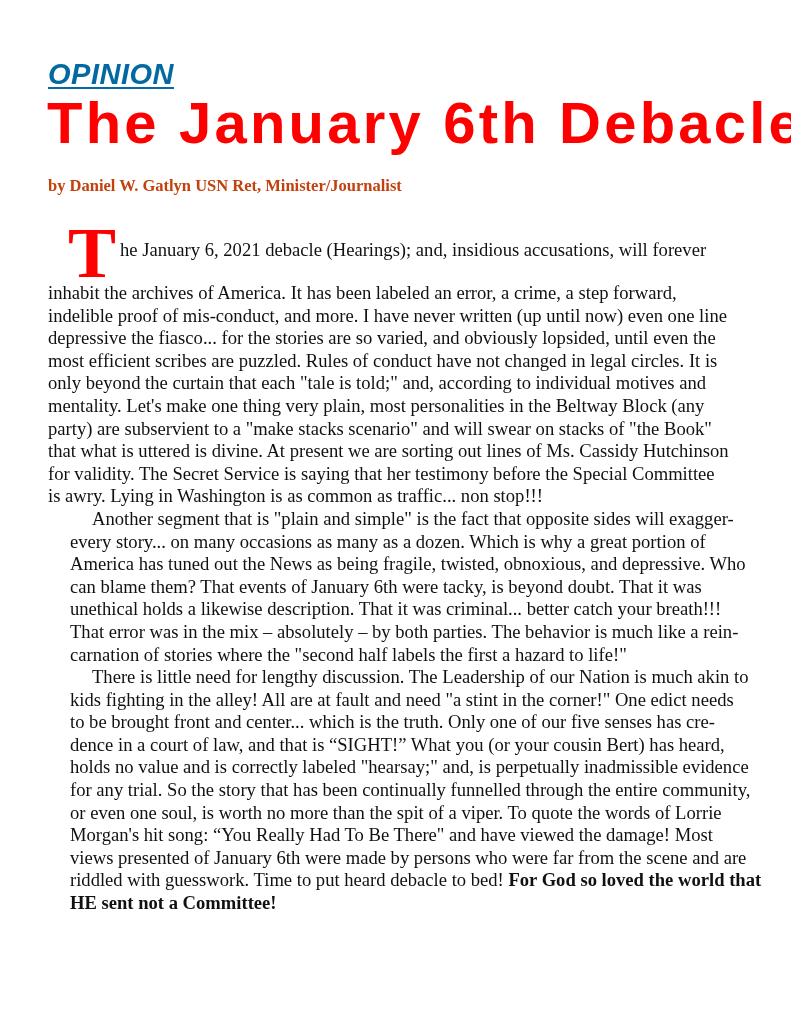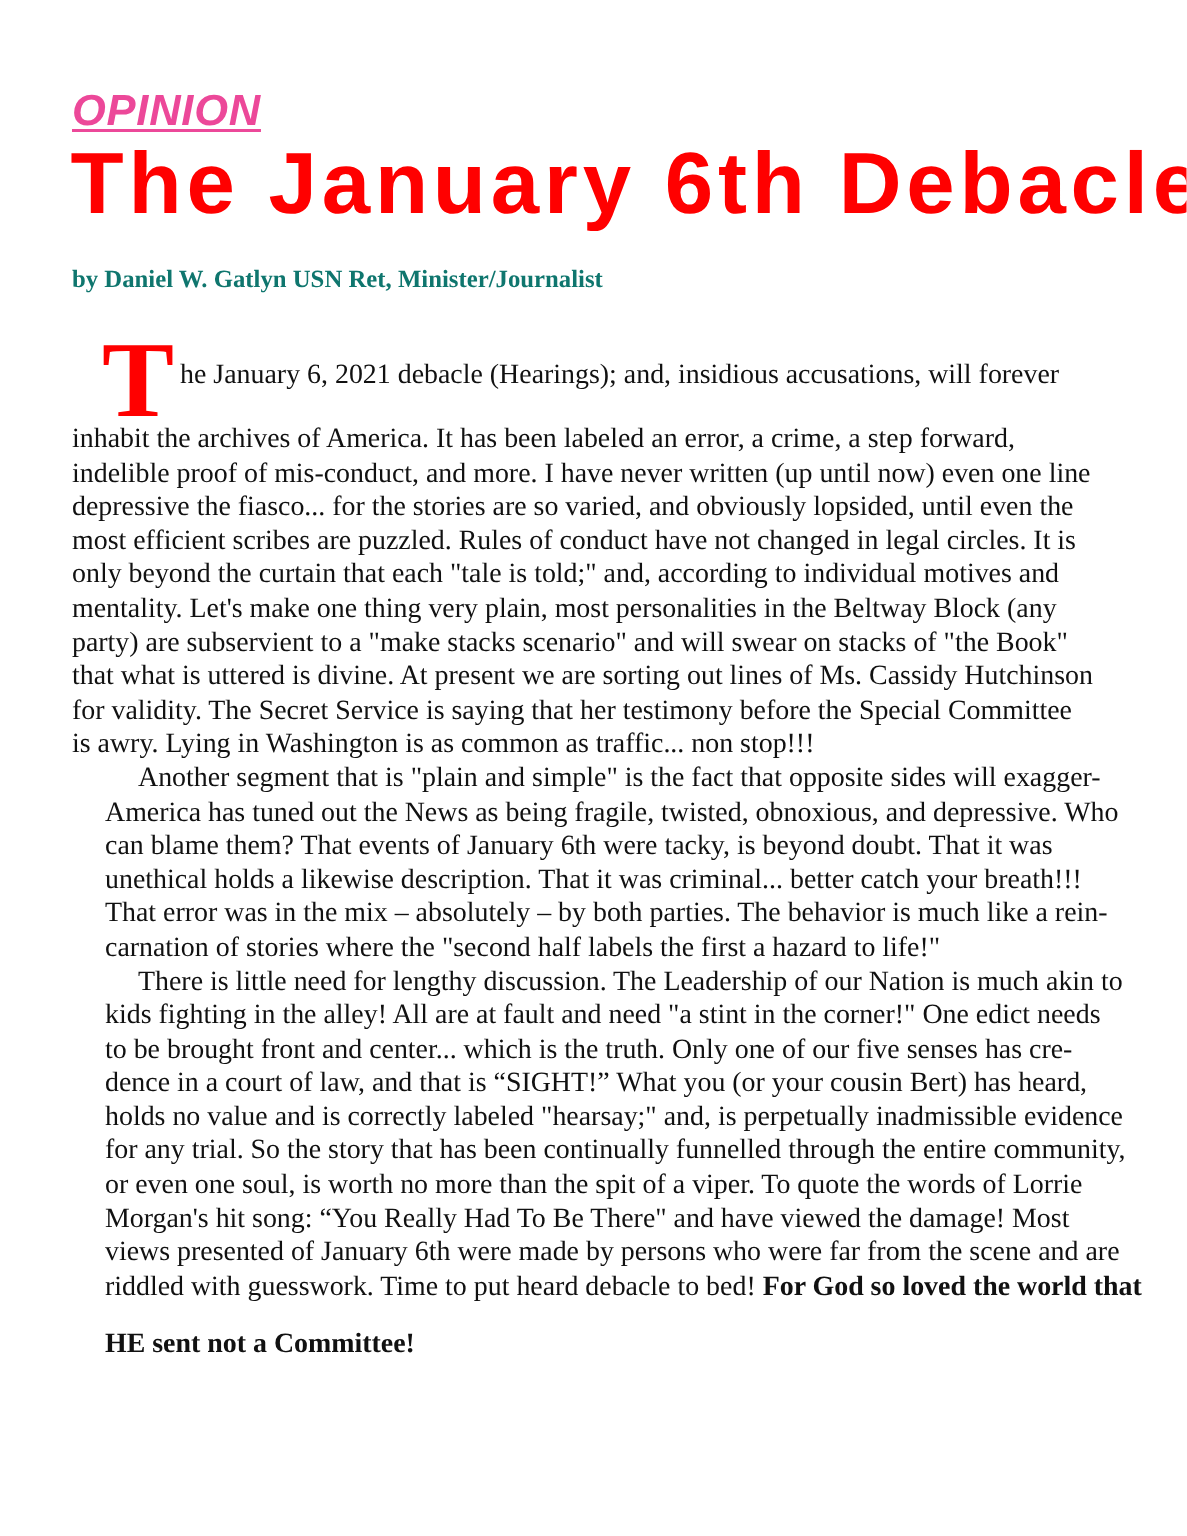--- a/index.html
+++ b/index.html
@@ -1,44 +1,44 @@
 <!DOCTYPE html>
 <html><head>
 <meta charset="utf-8">
 <style>
   html, body { margin: 0; padding: 0; background: #ffffff; }
   body { width: 791px; height: 1024px; position: relative; overflow: hidden; }
   .page { position: absolute; left: 48px; top: 0; width: 700px; }
   .kicker {
     position: absolute; left: 0; top: 58px;
     font-family: "Liberation Sans", sans-serif; font-weight: bold; font-style: italic;
-    font-size: 29px; color: #ec4899; text-decoration: underline; text-decoration-thickness: 2px;
+    font-size: 29px; color: #0369a1; text-decoration: underline; text-decoration-thickness: 2px;
     text-underline-offset: 3px; letter-spacing: 0.5px; margin: 0;
   }
   .title {
     position: absolute; left: -1px; top: 94px; white-space: nowrap;
     font-family: "Liberation Sans", sans-serif; font-weight: bold;
     font-size: 58px; color: #ff0000; letter-spacing: 3.2px; margin: 0; line-height: 1;
   }
   .byline {
     position: absolute; left: 0; top: 176px;
-    font-family: "Liberation Serif", serif; font-weight: bold; font-size: 16.5px; color: #0f766e; margin: 0; text-align: right;
+    font-family: "Liberation Serif", serif; font-weight: bold; font-size: 16.5px; color: #c2410c; margin: 0; text-align: right;
   }
   .body {
     position: absolute; left: 0; top: 212px; width: 700px;
     font-family: "Liberation Serif", serif; font-size: 18.6px; line-height: 22.6px; color: #111;
   }
   .body p { margin: 0; text-indent: 22px; }
   .body p.first { text-indent: 0; }
   .dropcap {
     float: left; font-family: "Liberation Serif", serif; font-weight: bold;
     color: #ff0000; font-size: 72px; line-height: 54px; margin: 14px 4px 0 20px; height: 56px;
   }
   .line { display: block; white-space: nowrap; }
-  .closing { font-weight: bold; margin-top: 16px; }
+  .closing { font-weight: bold; }
 </style>
 </head>
 <body>
 
 <div class="page">
   <h2 class="kicker">OPINION</h2>
   <h1 class="title">The January 6th Debacle!</h1>
   <p class="byline">by Daniel W. Gatlyn USN Ret, Minister/Journalist</p>
 
   <div class="body">
@@ -51,20 +51,21 @@
       <span class="line">most efficient scribes are puzzled. Rules of conduct have not changed in legal circles. It is</span>
       <span class="line">only beyond the curtain that each "tale is told;" and, according to individual motives and</span>
       <span class="line">mentality. Let's make one thing very plain, most personalities in the Beltway Block (any</span>
       <span class="line">party) are subservient to a "make stacks scenario" and will swear on stacks of "the Book"</span>
       <span class="line">that what is uttered is divine. At present we are sorting out lines of Ms. Cassidy Hutchinson</span>
       <span class="line">for validity. The Secret Service is saying that her testimony before the Special Committee</span>
       <span class="line">is awry. Lying in Washington is as common as traffic... non stop!!!</span>
     </p>
     <p>
       <span class="line" style="padding-left:22px">Another segment that is "plain and simple" is the fact that opposite sides will exagger-</span>
+      <span class="line">every story... on many occasions as many as a dozen. Which is why a great portion of</span>
       <span class="line">America has tuned out the News as being fragile, twisted, obnoxious, and depressive. Who</span>
       <span class="line">can blame them? That events of January 6th were tacky, is beyond doubt. That it was</span>
       <span class="line">unethical holds a likewise description. That it was criminal... better catch your breath!!!</span>
       <span class="line">That error was in the mix – absolutely – by both parties. The behavior is much like a rein-</span>
       <span class="line">carnation of stories where the "second half labels the first a hazard to life!"</span>
     </p>
     <p>
       <span class="line" style="padding-left:22px">There is little need for lengthy discussion. The Leadership of our Nation is much akin to</span>
       <span class="line">kids fighting in the alley! All are at fault and need "a stint in the corner!" One edict needs</span>
       <span class="line">to be brought front and center... which is the truth. Only one of our five senses has cre-</span>

